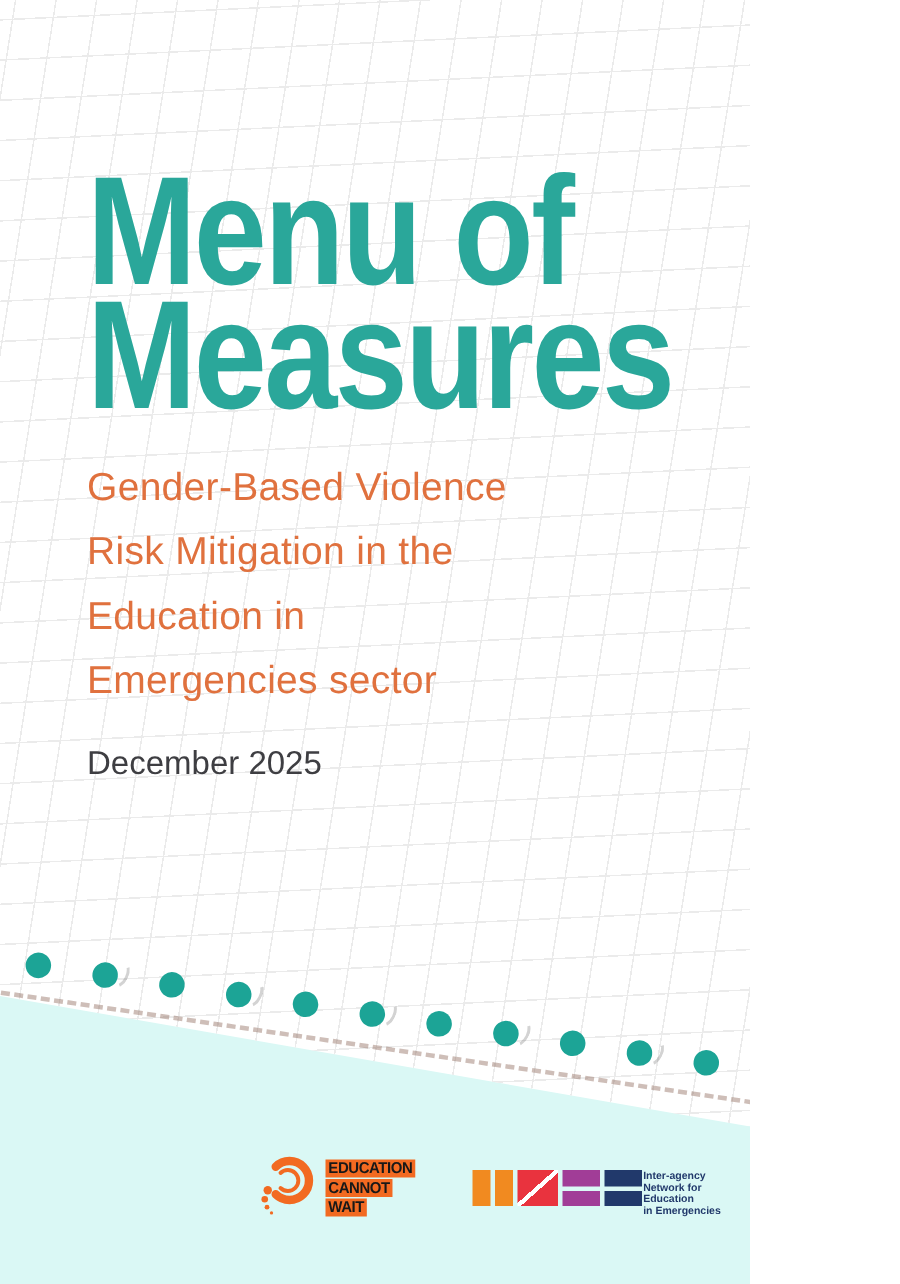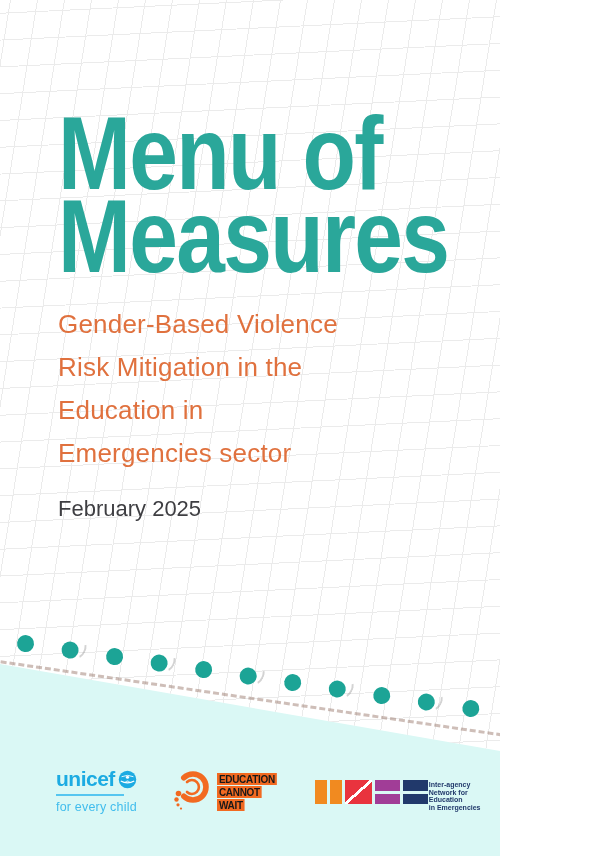--- a/index.html
+++ b/index.html
@@ -117,36 +117,22 @@
     <span class="dot"></span>
     <span class="dot"></span>
   </div>
 
   <h1 class="title">Menu of
 Measures</h1>
   <h2 class="subtitle">Gender-Based Violence
 Risk Mitigation in the
 Education in
 Emergencies sector</h2>
-  <div class="pub-date">February 2025</div>
+  <div class="pub-date">December 2025</div>
 
-  <div class="unicef">
-    <div class="unicef-row">
-      <span class="unicef-word">unicef</span>
-      <svg width="19" height="19" viewBox="0 0 24 24">
-        <circle cx="12" cy="12" r="11" fill="#1CABE2"></circle>
-        <path d="M3.5 14 Q12 18.5 20.5 14" stroke="#fff" stroke-width="1.4" fill="none"></path>
-        <path d="M4.5 8.5 Q12 5 19.5 8.5" stroke="#fff" stroke-width="1.1" fill="none"></path>
-        <circle cx="12" cy="9.2" r="2" fill="#fff"></circle>
-        <path d="M8.5 15.5 Q12 11 15.5 15.2 Q12 13.6 8.5 15.5 Z" fill="#fff"></path>
-      </svg>
-    </div>
-    <div class="unicef-rule"></div>
-    <div class="unicef-tag">for every child</div>
-  </div>
 
   <div class="ecw">
     <svg width="40" height="42" viewBox="0 0 40 42">
       <path d="M13.8 7.8 A13 13 0 1 1 13.8 26.2" fill="none" stroke="#F26A21" stroke-width="5.6" stroke-linecap="round"></path>
       <path d="M17.0 12.0 A7 7 0 1 1 17.0 22.0" fill="none" stroke="#F26A21" stroke-width="2.6" stroke-linecap="round"></path>
       <circle cx="8.5" cy="23.5" r="2.8" fill="#F26A21"></circle>
       <circle cx="6.5" cy="29.5" r="2.2" fill="#F26A21"></circle>
       <circle cx="8.0" cy="34.8" r="1.6" fill="#F26A21"></circle>
       <circle cx="11.0" cy="38.6" r="1.1" fill="#F26A21"></circle>
     </svg>

